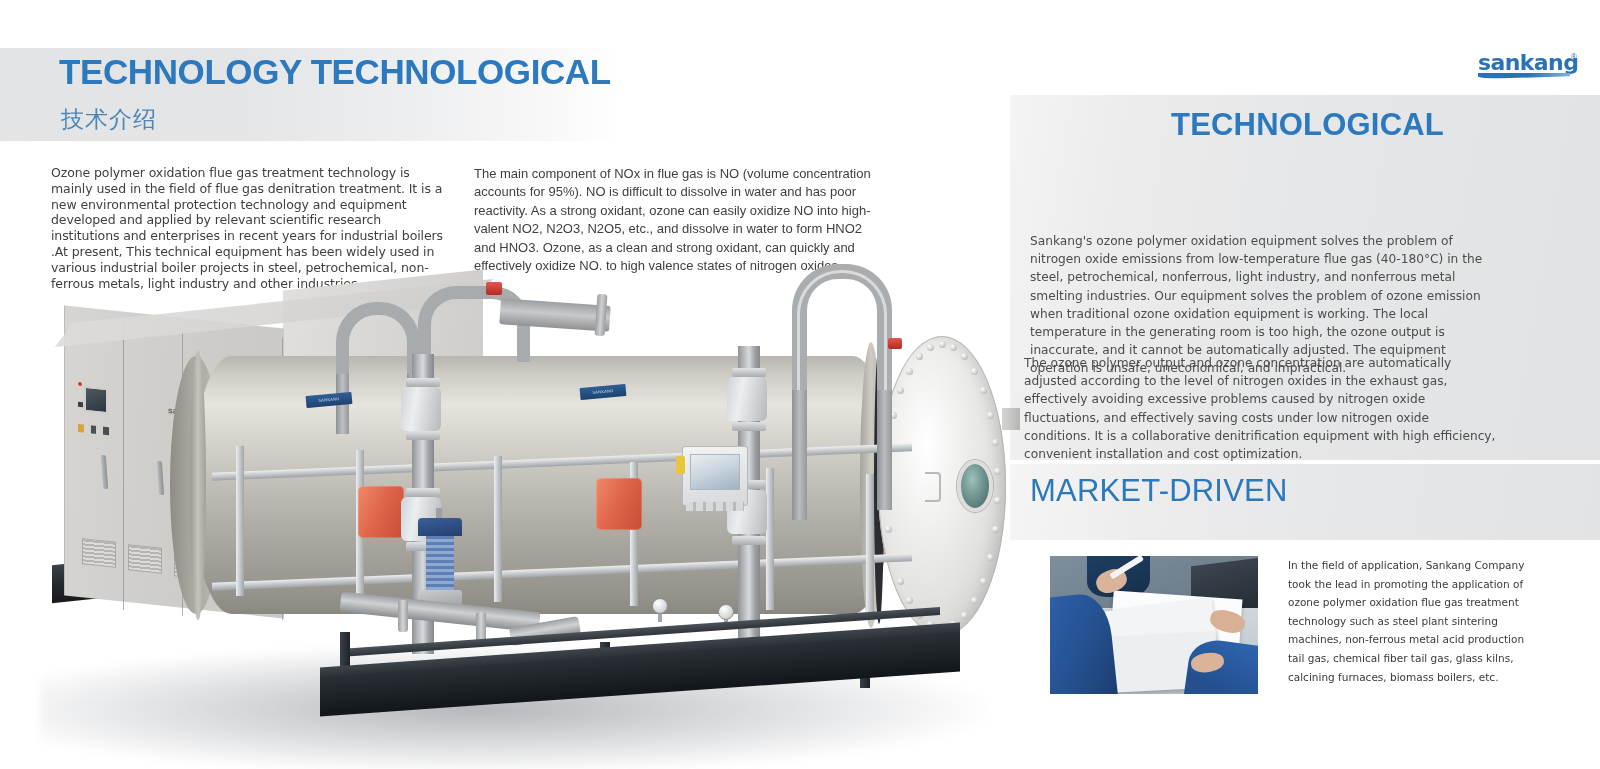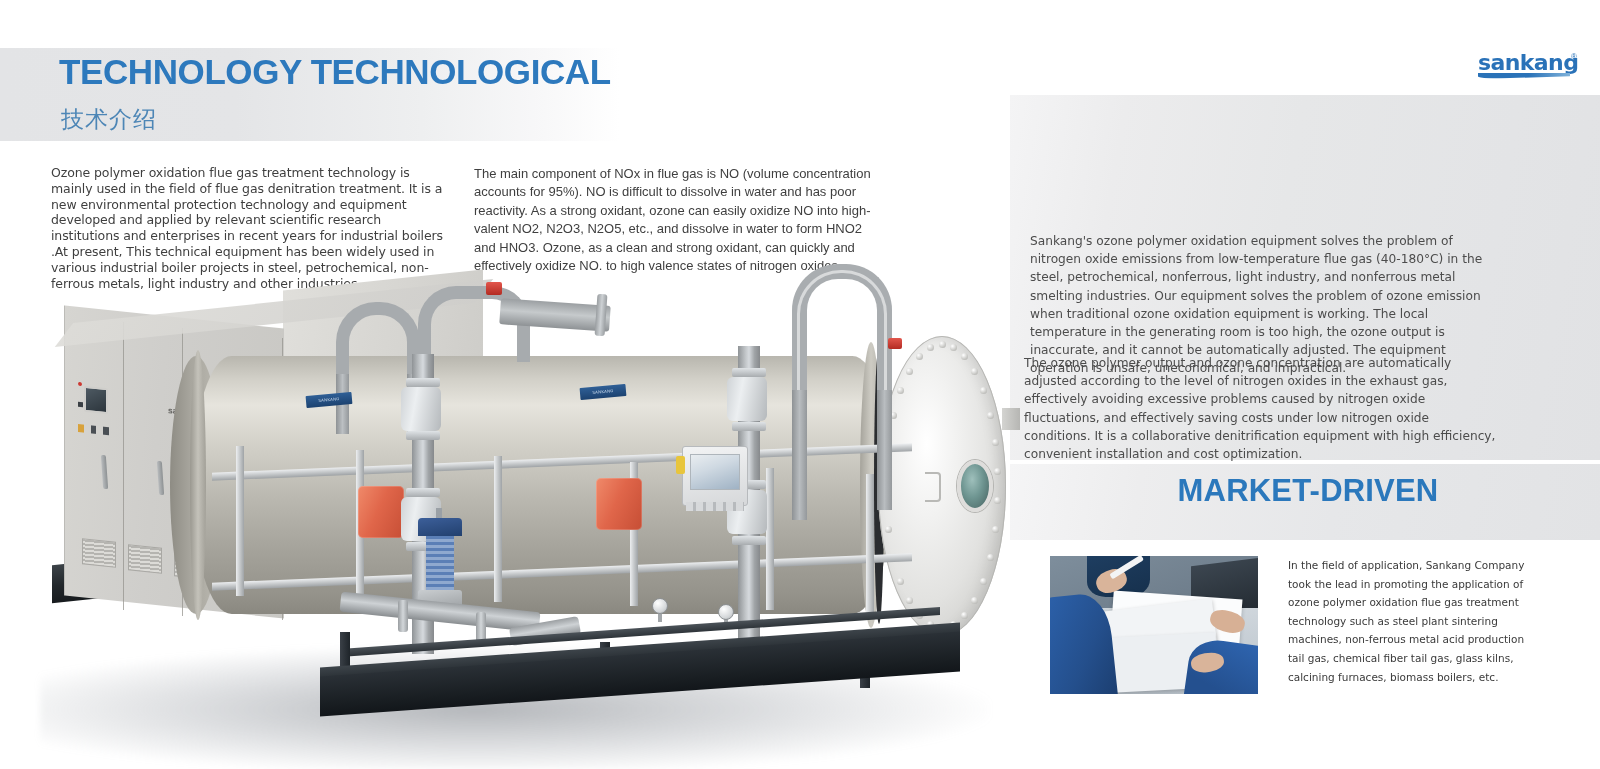--- a/index.html
+++ b/index.html
@@ -89,22 +89,22 @@
   #panel-para-2 { left: 1024px; top: 354px; }
 
   
   #market-band {
     position: absolute; left: 1010px; top: 464px;
     width: 590px; height: 76px;
     background: linear-gradient(100deg,#f5f5f6 0%, #ededee 22%, #e6e7e9 55%, #e2e3e5 100%);
   }
   #market-heading {
     position: absolute; left: 1030px; top: 473px; width: 556px;
-    text-align: center;
-    font-size: 31px; font-weight: bold; color: #2b78bc; letter-spacing: 0.2px;
+    text-align: left;
+    font-size: 31px; font-weight: normal; color: #2b78bc; letter-spacing: 0.2px;
   }
 
   
   #market-photo {
     position: absolute; left: 1050px; top: 556px;
     width: 208px; height: 138px;
     overflow: hidden;
     background: #8a9aa8;
   }
   #market-photo .ph-bg       { position:absolute; inset:0; background:linear-gradient(160deg,#7e8e9c 0%, #6e7d8b 45%, #56636f 100%); }
@@ -366,20 +366,21 @@
   <span class="logo-text">sankang</span>
   <span class="logo-tm">®</span>
   <span class="logo-swoosh"></span>
 </div>
 
 <div class="body-col" id="intro-col-1">Ozone polymer oxidation flue gas treatment technology is mainly used in the field of flue gas denitration treatment. It is a  new environmental protection technology and equipment developed and applied by relevant  scientific research institutions and enterprises in recent years for industrial boilers .At present, This technical equipment has been widely used in various industrial boiler projects in steel, petrochemical, non-ferrous metals, light industry and other industries.</div>
 <div class="body-col" id="intro-col-2">The main component of NOx in flue gas is NO (volume concentration accounts for 95%). NO is difficult to dissolve in water and has poor reactivity. As a strong oxidant, ozone can easily oxidize NO into high-valent NO2, N2O3, N2O5, etc., and dissolve in water to form HNO2 and HNO3. Ozone, as a clean and strong oxidant, can quickly and effectively oxidize NO. to high valence states of nitrogen oxides.</div>
 
 <div id="right-panel"></div>
 <div id="right-panel-heading">
+  <span>TECHNOLOGICAL</span>
 </div>
 <div class="panel-para" id="panel-para-1">Sankang's ozone polymer oxidation equipment solves the problem of nitrogen oxide emissions from low-temperature flue gas (40-180°C) in the steel, petrochemical, nonferrous, light industry, and nonferrous metal smelting industries. Our equipment solves the problem of ozone emission when traditional ozone oxidation equipment is working. The local temperature in the generating room is too high, the ozone output is inaccurate, and it cannot be automatically adjusted. The equipment operation is unsafe, uneconomical, and impractical.</div>
 <div class="panel-para" id="panel-para-2">The ozone polymer output and ozone concentration are automatically adjusted according to the level of nitrogen oxides in the exhaust gas, effectively avoiding excessive problems caused by nitrogen oxide fluctuations, and effectively saving costs under low nitrogen oxide conditions. It is a collaborative denitrification equipment with high efficiency, convenient installation and cost optimization.</div>
 
 <div id="market-band"></div>
 <div id="market-heading">MARKET-DRIVEN</div>
 
 <div id="market-photo">
   <div class="ph-bg"></div>
   <div class="ph-laptop"></div>

